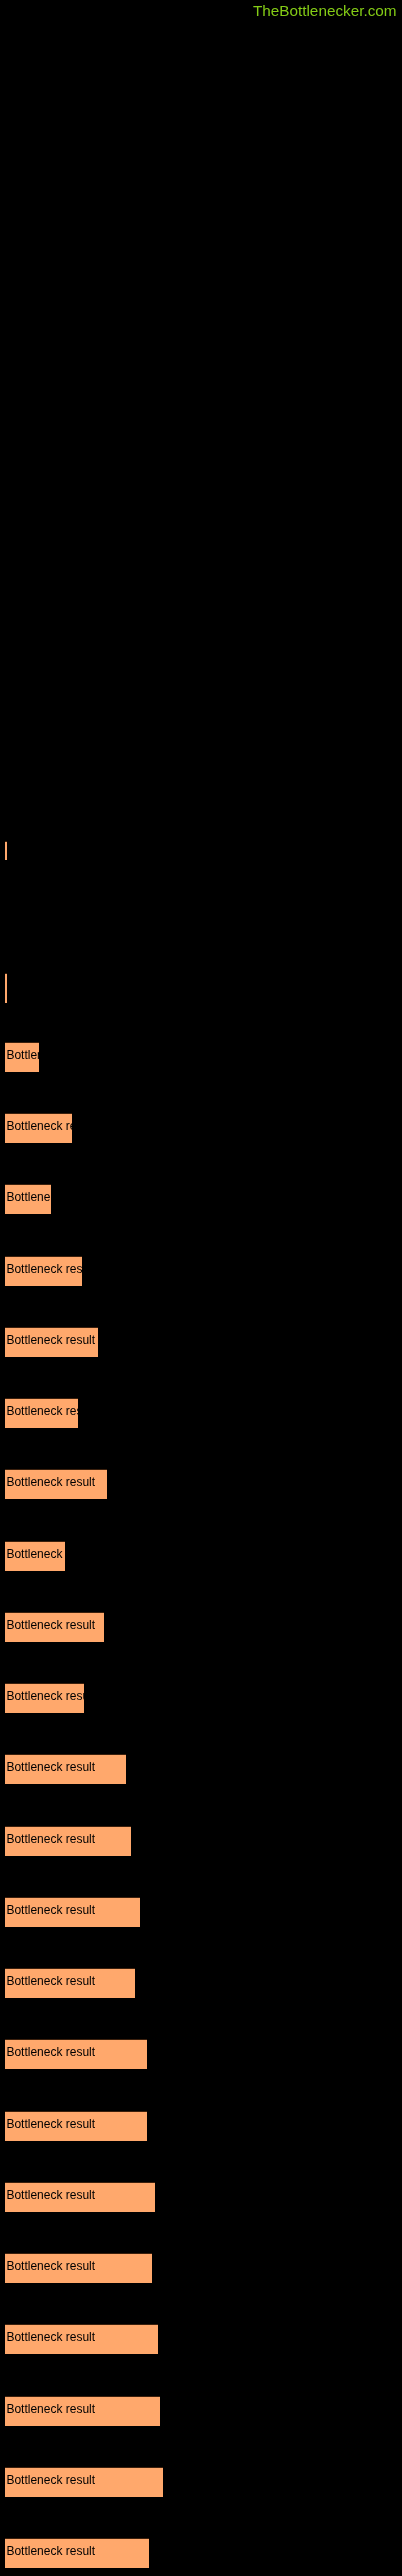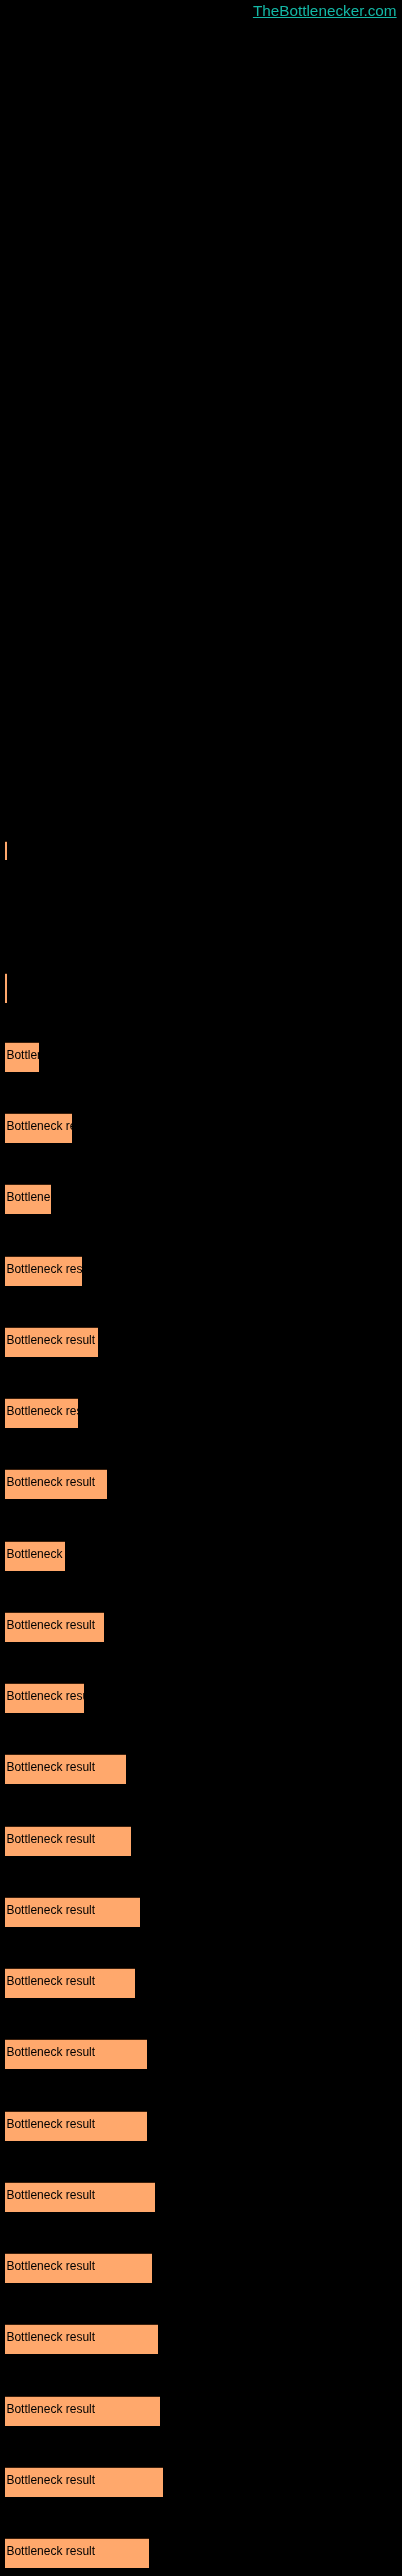--- a/index.html
+++ b/index.html
@@ -14,27 +14,26 @@
     position: relative;
     overflow: hidden;
     font-family: "Liberation Sans", sans-serif;
     -webkit-font-smoothing: antialiased;
   }
 
   #watermark {
     position: absolute;
     top: 3.2px;
     right: 6.4px;
-    color: #14b8a6;
+    color: #84cc16;
     font-size: 15.3px;
     font-family: "Liberation Sans", sans-serif;
     letter-spacing: 0px;
     white-space: nowrap;
     line-height: 1;
-    text-decoration: underline;
   }
 
   #chart {
     position: absolute;
     left: 0;
     top: 0;
     width: 403px;
     height: 2576px;
   }
 

